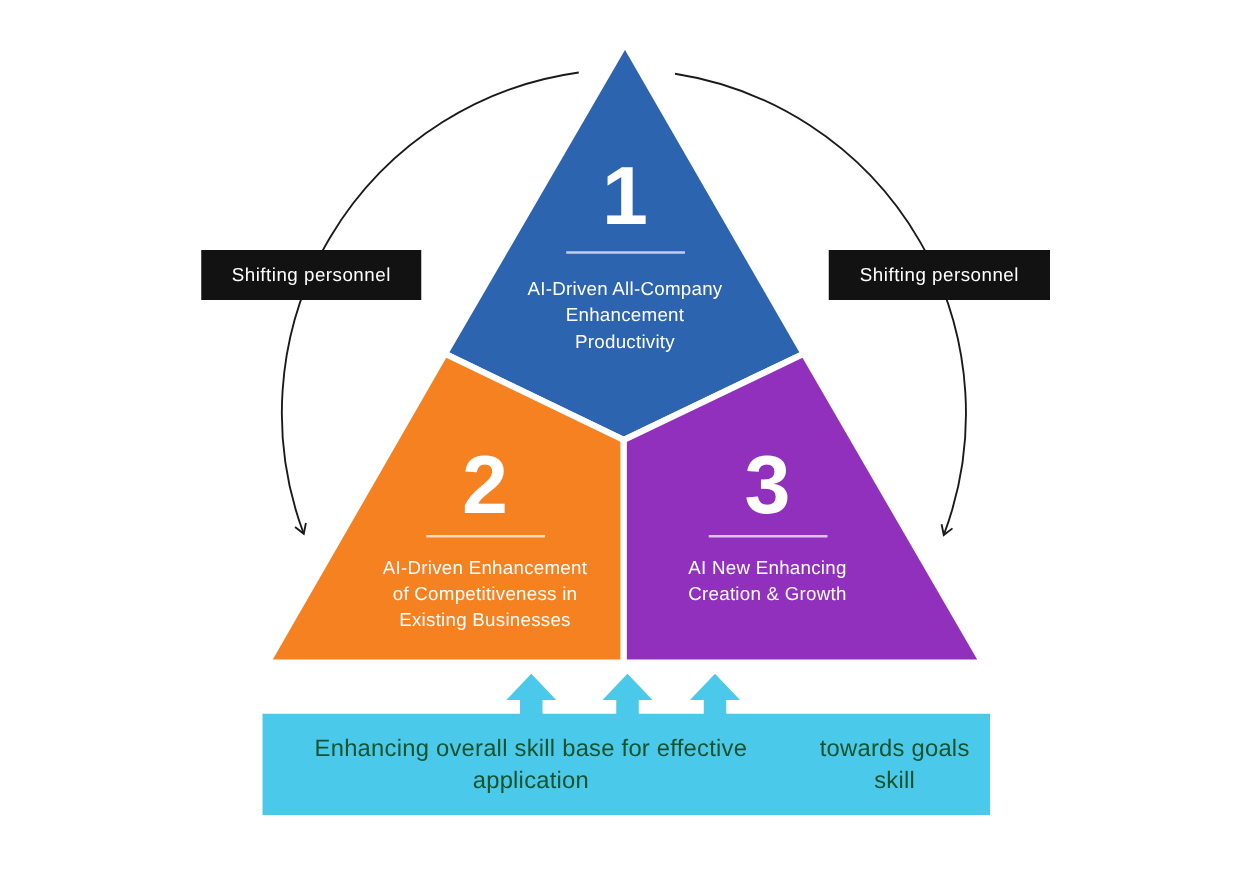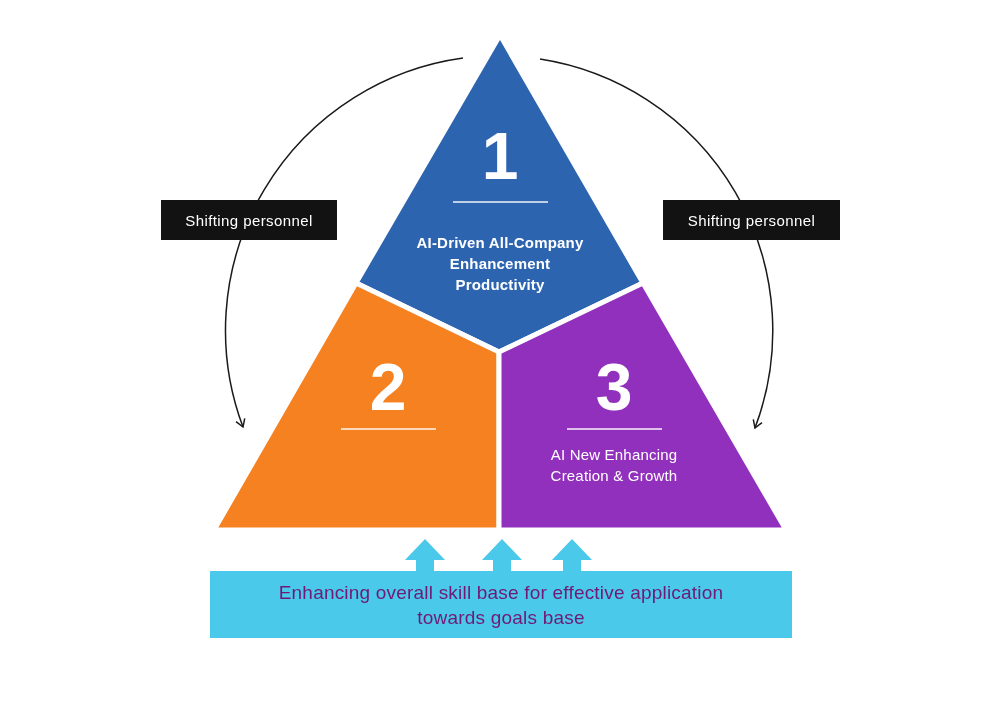--- a/index.html
+++ b/index.html
@@ -14,32 +14,32 @@
     color:#ffffff;text-align:center;pointer-events:none;
   }
   .section-number{
     font-size:66px;line-height:66px;font-weight:600;letter-spacing:0px;
   }
   .num-underline{height:2px;background:rgba(255,255,255,0.7);}
   .section-lines{font-size:15px;line-height:21px;font-weight:500;letter-spacing:0.2px;}
   .section-lines div{white-space:nowrap;}
   #sec1 .num-underline{margin-top:12px;width:95px;}
   #sec2 .num-underline,#sec3 .num-underline{margin-top:8px;width:95px;}
-  #sec1 .section-lines{margin-top:29px;font-weight:bold;}
+  #sec1 .section-lines{margin-top:18px;}
   #sec2 .section-lines,#sec3 .section-lines{margin-top:14px;}
   
   .side-label{
     position:absolute;height:40px;display:flex;align-items:center;justify-content:center;
     color:#ffffff;font-size:15px;font-weight:500;letter-spacing:0.4px;white-space:nowrap;
   }
   
   .bottom-bar{
-    position:absolute;left:210px;top:571px;width:582px;height:67px;
-    display:flex;flex-direction:column;align-items:center;justify-content:center;
-    color:#701a75;font-size:19px;line-height:25px;font-weight:500;letter-spacing:0.2px;
+    position:absolute;left:210px;top:571px;width:582px;height:81px;
+    display:flex;flex-direction:row;align-items:center;justify-content:center;
+    color:#14532d;font-size:19px;line-height:25px;font-weight:500;letter-spacing:0.2px;
     text-align:center;
   }
 </style>
 </head>
 <body>
 
 <div class="stage">
 
   <svg width="1000" height="713" viewBox="0 0 1000 713">
     <defs>
@@ -66,36 +66,41 @@
     <div class="section-lines">
       <div>AI-Driven All-Company</div>
       <div>Enhancement</div>
       <div>Productivity</div>
     </div>
   </div>
 
   <div id="sec2" class="section-block" style="left:258px;top:354px;">
     <div class="section-number">2</div>
     <div class="num-underline"></div>
+    <div class="section-lines">
+      <div>AI-Driven Enhancement</div>
+      <div>of Competitiveness in</div>
+      <div>Existing Businesses</div>
+    </div>
   </div>
 
   <div id="sec3" class="section-block" style="left:484px;top:354px;">
     <div class="section-number">3</div>
     <div class="num-underline"></div>
     <div class="section-lines">
       <div>AI New Enhancing</div>
       <div>Creation &amp; Growth</div>
     </div>
   </div>
 
   <div class="side-label" style="left: 161px; top: 200px; width: 176px; background-color: rgb(18, 18, 18);">
     <span>Shifting personnel</span>
   </div>
   <div class="side-label" style="left: 663px; top: 200px; width: 177px; background-color: rgb(18, 18, 18);">
     <span>Shifting personnel</span>
   </div>
 
   <div class="bottom-bar" style="background-color: rgb(74, 201, 234);">
     <div>Enhancing overall skill base for effective application</div>
-    <div>towards goals base</div>
+    <div>towards goals skill</div>
   </div>
 
 </div>
 
 </body></html>

